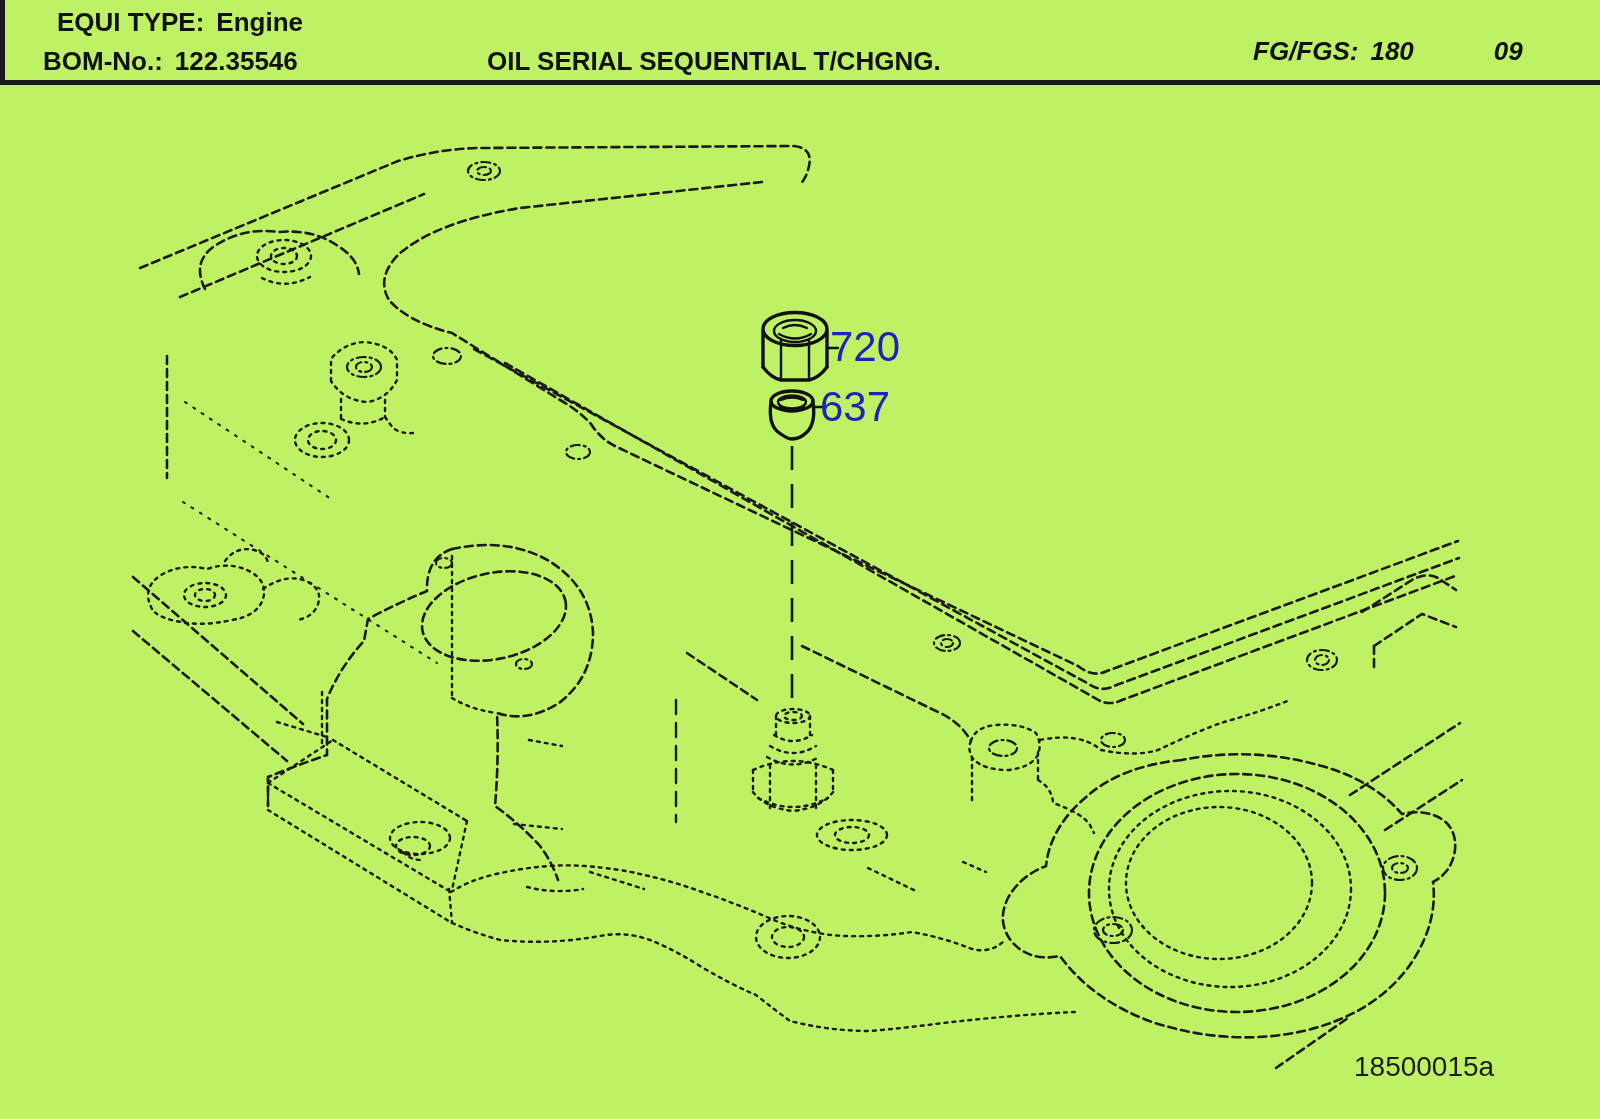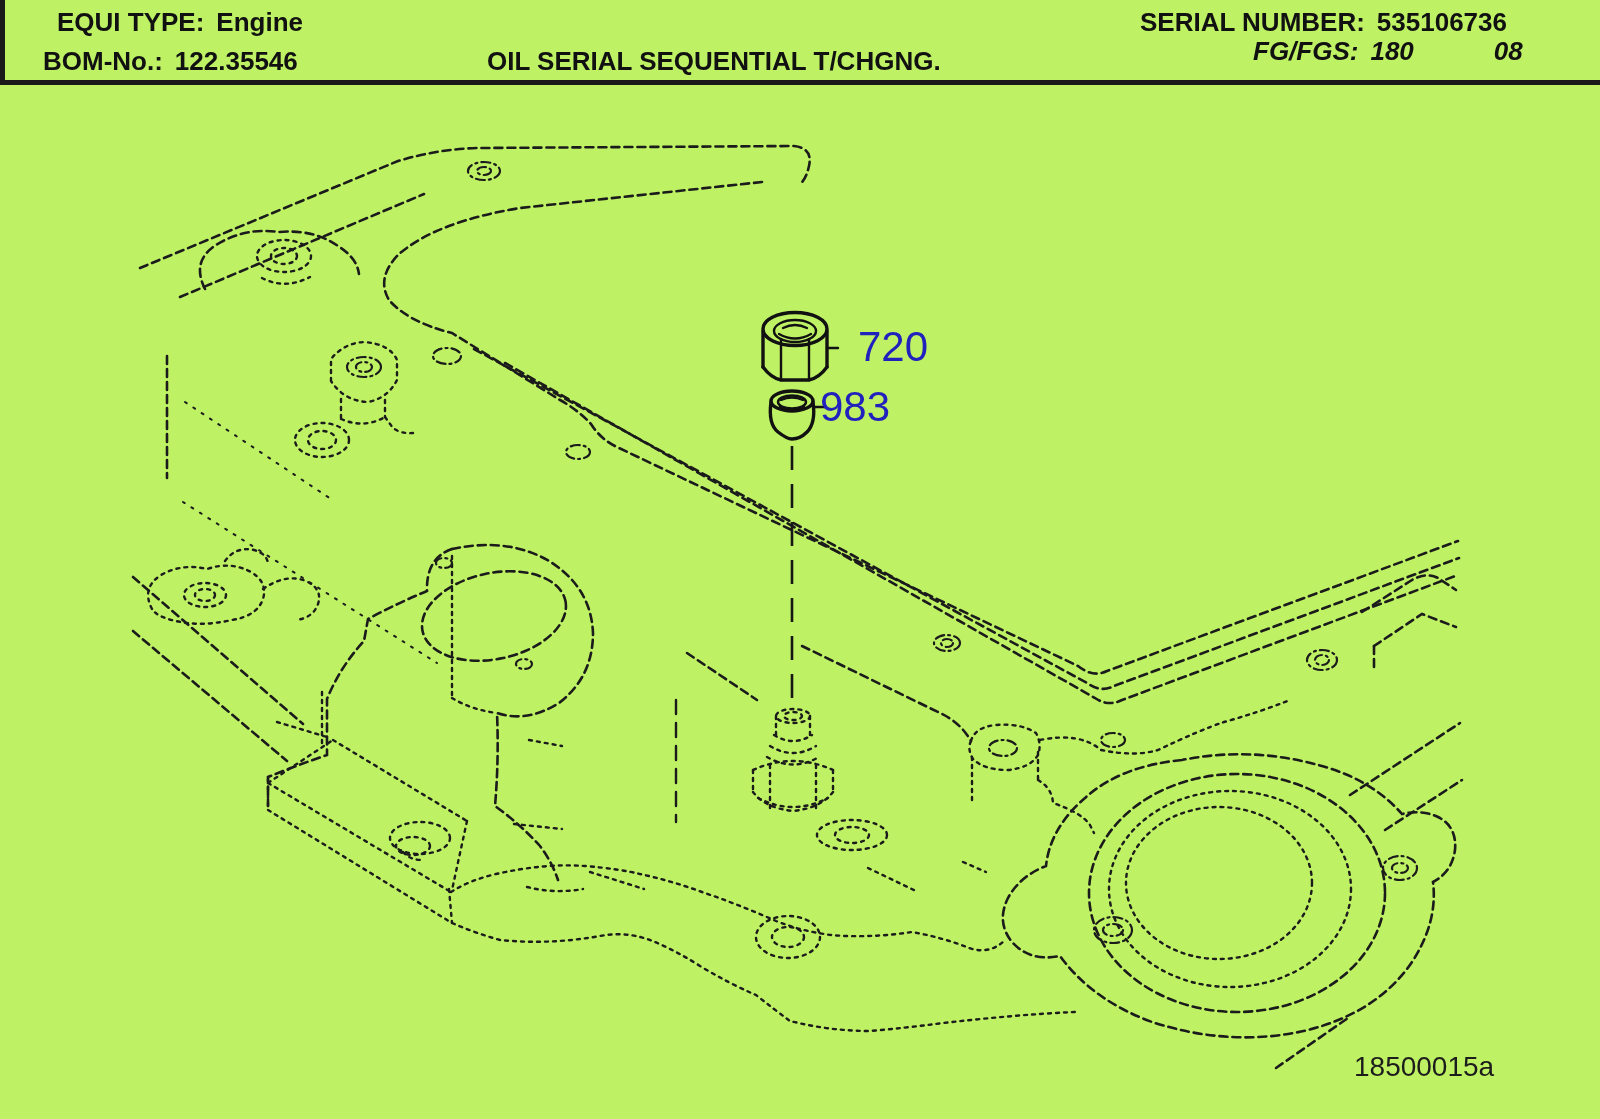--- a/index.html
+++ b/index.html
@@ -13,21 +13,21 @@
   .h-equi{left:57px;top:8px;}
   .h-bom{left:43px;top:47px;}
   .h-product{left:527px;top:8px;}
   .h-oil{left:487px;top:47px;}
   .h-serial{left:1140px;top:8px;}
   .h-fg{left:1253px;top:37px;font-style:italic;}
   .h-fg .val2{margin-left:68px;}
   
   svg.drawing{position:absolute;left:0;top:0;}
   .callout{position:absolute;font-size:42px;line-height:1;color:#2121bd;font-weight:400;cursor:pointer;}
-  .co-720{left:830px;top:326px;padding-left:28px;}
+  .co-720{left:830px;top:326px;}
   .co-715{left:820px;top:386px;}
   .drawing-number{position:absolute;left:1354px;top:1051px;font-size:28px;color:#1c1c1c;}
   
   .d1{fill:none;stroke:#1b1b1b;stroke-width:2.6;stroke-dasharray:8 5;stroke-linecap:round;}
   .d2{fill:none;stroke:#1b1b1b;stroke-width:2.4;stroke-dasharray:3 5;stroke-linecap:round;}
   .d3{fill:none;stroke:#1b1b1b;stroke-width:2.4;stroke-dasharray:14 9;stroke-linecap:round;}
   .dd{fill:none;stroke:#1b1b1b;stroke-width:2.2;stroke-dasharray:9 4 2 4;stroke-linecap:round;}
   .thin{fill:none;stroke:#1b1b1b;stroke-width:2;stroke-dasharray:2 8;stroke-linecap:round;}
   .ld{fill:none;stroke:#161616;stroke-width:2.6;stroke-dasharray:24 14;}
   .s1{fill:none;stroke:#111;stroke-width:3.4;stroke-linecap:round;}
@@ -44,28 +44,24 @@
     <span>EQUI TYPE:</span>
     <span>Engine</span>
   </div>
   <div class="h-cell h-bom">
     <span>BOM-No.:</span>
     <span>122.35546</span>
   </div>
   <div class="h-cell h-oil">
     <span>OIL SERIAL SEQUENTIAL T/CHGNG.</span>
   </div>
-  <div class="h-cell h-serial">
-    <span>SERIAL NUMBER:</span>
-    <span>535106736</span>
-  </div>
   <div class="h-cell h-fg">
     <span>FG/FGS:</span>
     <span>180</span>
-    <span class="val2">08</span>
+    <span class="val2">09</span>
   </div>
 
   <div class="rule"></div>
 
   <svg class="drawing" width="1600" height="1119" viewBox="0 0 1600 1119">
 
     <g>
       <path class="d1" d="M140,268 L398,161 Q438,149 478,148 L794,146 Q813,148 809,166 Q806,180 799,185"></path>
       <path class="d1" d="M180,297 L424,194"></path>
       <path class="d1" d="M167,356 L167,478"></path>
@@ -232,16 +228,16 @@
       <ellipse class="s1" cx="792" cy="401" rx="21" ry="10"></ellipse>
       <ellipse class="s2" cx="792" cy="402" rx="14" ry="6.5"></ellipse>
       <path class="s2" d="M780,407 Q792,413 804,407"></path>
       <path class="s2" d="M781,400 Q792,395 803,400"></path>
       <path class="s1" d="M771,402 Q768,424 778,432 Q787,439 792,439 Q800,439 807,432 Q816,423 813,402"></path>
     </g>
     <path class="s2" d="M813,407 L825,407"></path>
   </svg>
 
   <span class="callout co-720">720</span>
-  <span class="callout co-715">983</span>
+  <span class="callout co-715">637</span>
 
   <span class="drawing-number">18500015a</span>
 </div>
 
 </body></html>

